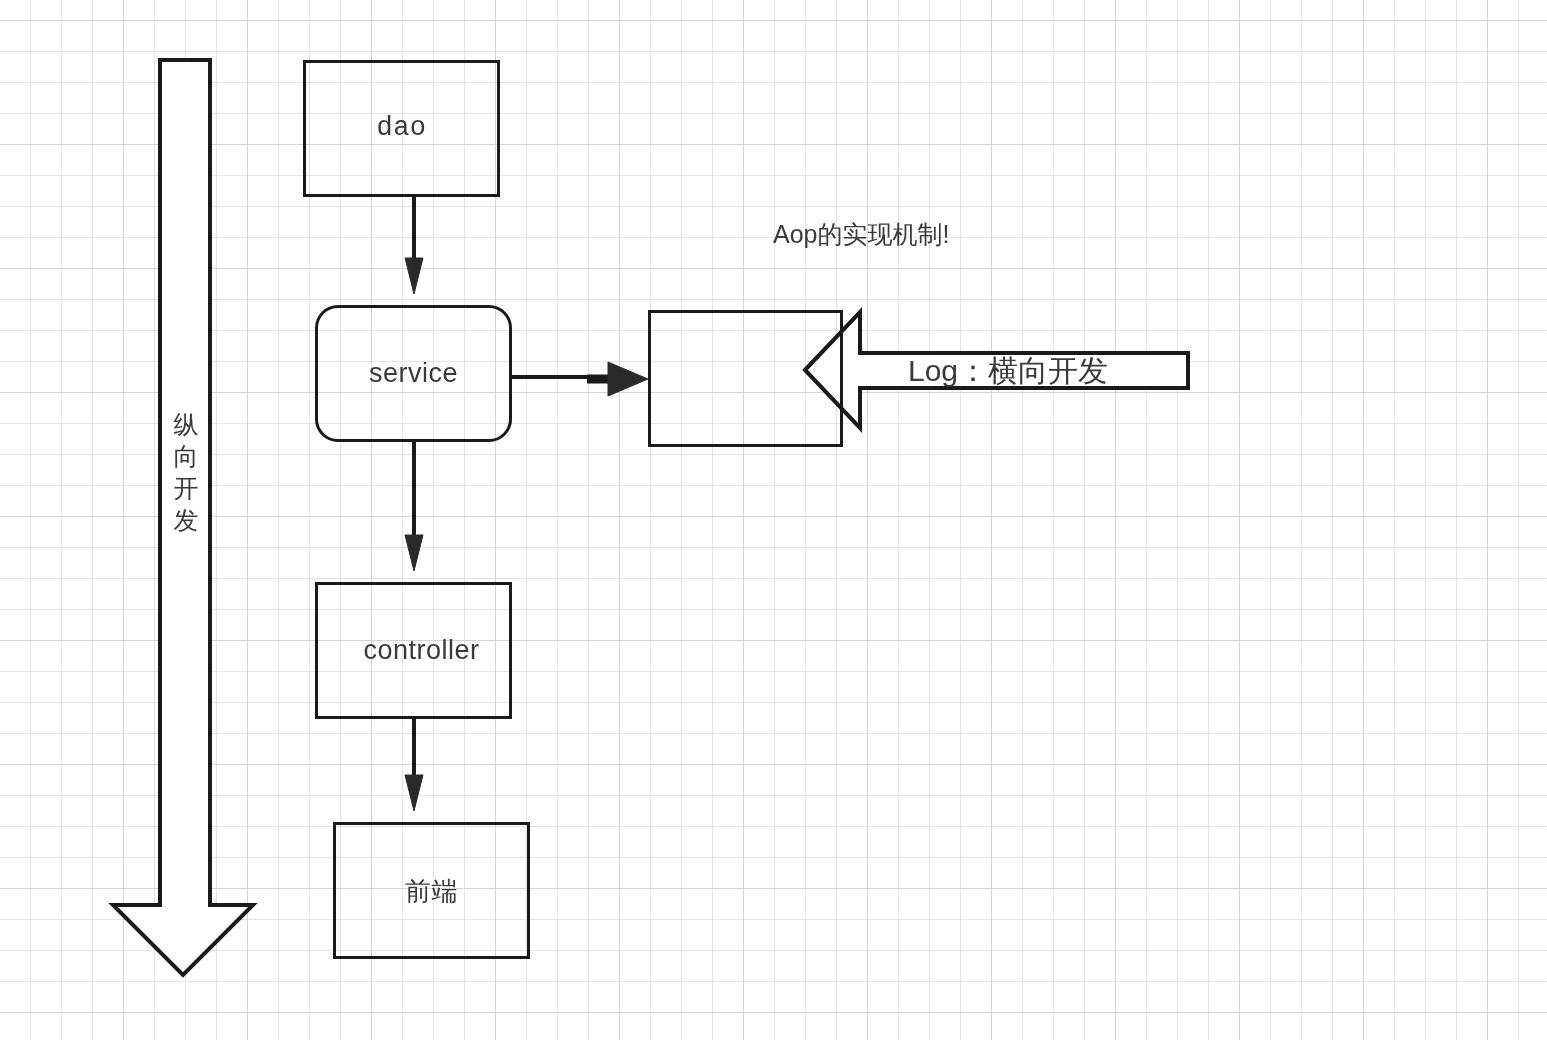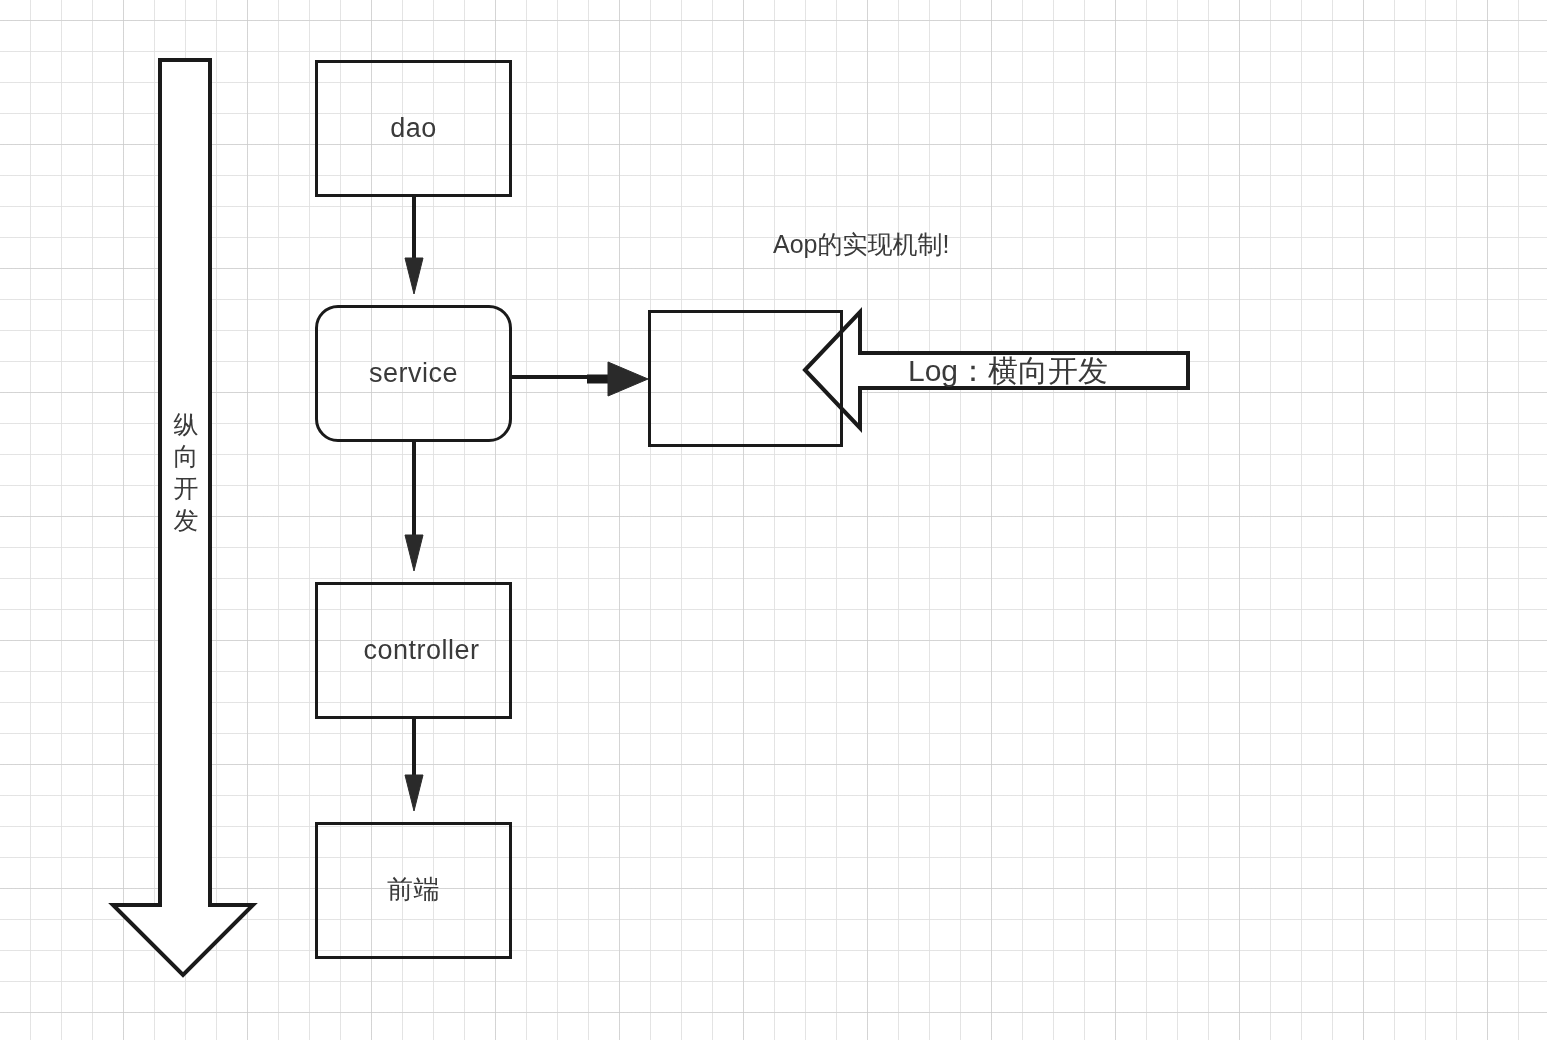--- a/index.html
+++ b/index.html
@@ -81,21 +81,21 @@
     position: absolute;
     left: 908px;
     top: 356px;
     font-size: 30px;
     color: #3a3a3a;
     white-space: nowrap;
     line-height: 1;
   }
   #aop-note {
     left: 773px;
-    top: 232px;
+    top: 222px;
   }
 </style>
 </head>
 <body>
 
 <div id="canvas">
 
   <svg class="svg-layer" viewBox="0 0 1547 1040" xmlns="http://www.w3.org/2000/svg">
 
     <polygon points="160,60 210,60 210,905 253,905 183,975 113,905 160,905" fill="#ffffff" stroke="#1a1a1a" stroke-width="4" stroke-linejoin="miter"></polygon>
@@ -117,33 +117,33 @@
 
     <g>
       <line x1="512" y1="377" x2="587" y2="377" stroke="#1a1a1a" stroke-width="4"></line>
       <line x1="587" y1="379" x2="610" y2="379" stroke="#1a1a1a" stroke-width="9"></line>
       <polygon points="608,362 648,379 608,396" fill="#2a2a2a" stroke="#2a2a2a" stroke-width="1"></polygon>
     </g>
 
     <polygon points="805,370 860,312 860,353 1188,353 1188,388 860,388 860,428" fill="#ffffff" stroke="#1a1a1a" stroke-width="4" stroke-linejoin="miter"></polygon>
   </svg>
 
-  <div class="node-box" id="node-dao" style="left:315px; top:60px; width:197px; height:137px;">
+  <div class="node-box" id="node-dao" style="left:303px; top:60px; width:197px; height:137px;font-family:Liberation Mono, monospace;">
     <span class="node-label">dao</span>
   </div>
 
   <div class="node-box" id="node-service" style="left:315px; top:305px; width:197px; height:137px;border-radius:23px;">
     <span class="node-label">service</span>
   </div>
 
   <div class="node-box" id="node-controller" style="left:315px; top:582px; width:197px; height:137px;padding-left:16px;">
     <span class="node-label">controller</span>
   </div>
 
-  <div class="node-box" id="node-frontend" style="left:315px; top:822px; width:197px; height:137px;font-family:Liberation Mono, monospace;">
+  <div class="node-box" id="node-frontend" style="left:333px; top:822px; width:197px; height:137px;">
     <span class="node-label cjk">前端</span>
   </div>
 
   <div class="node-box" id="node-aop-target" style="left:648px; top:310px; width:195px; height:137px;">
     <span class="node-label"></span>
   </div>
 
   <div class="free-text" id="aop-note">Aop的实现机制!</div>
 
   <div id="vertical-arrow-label">

